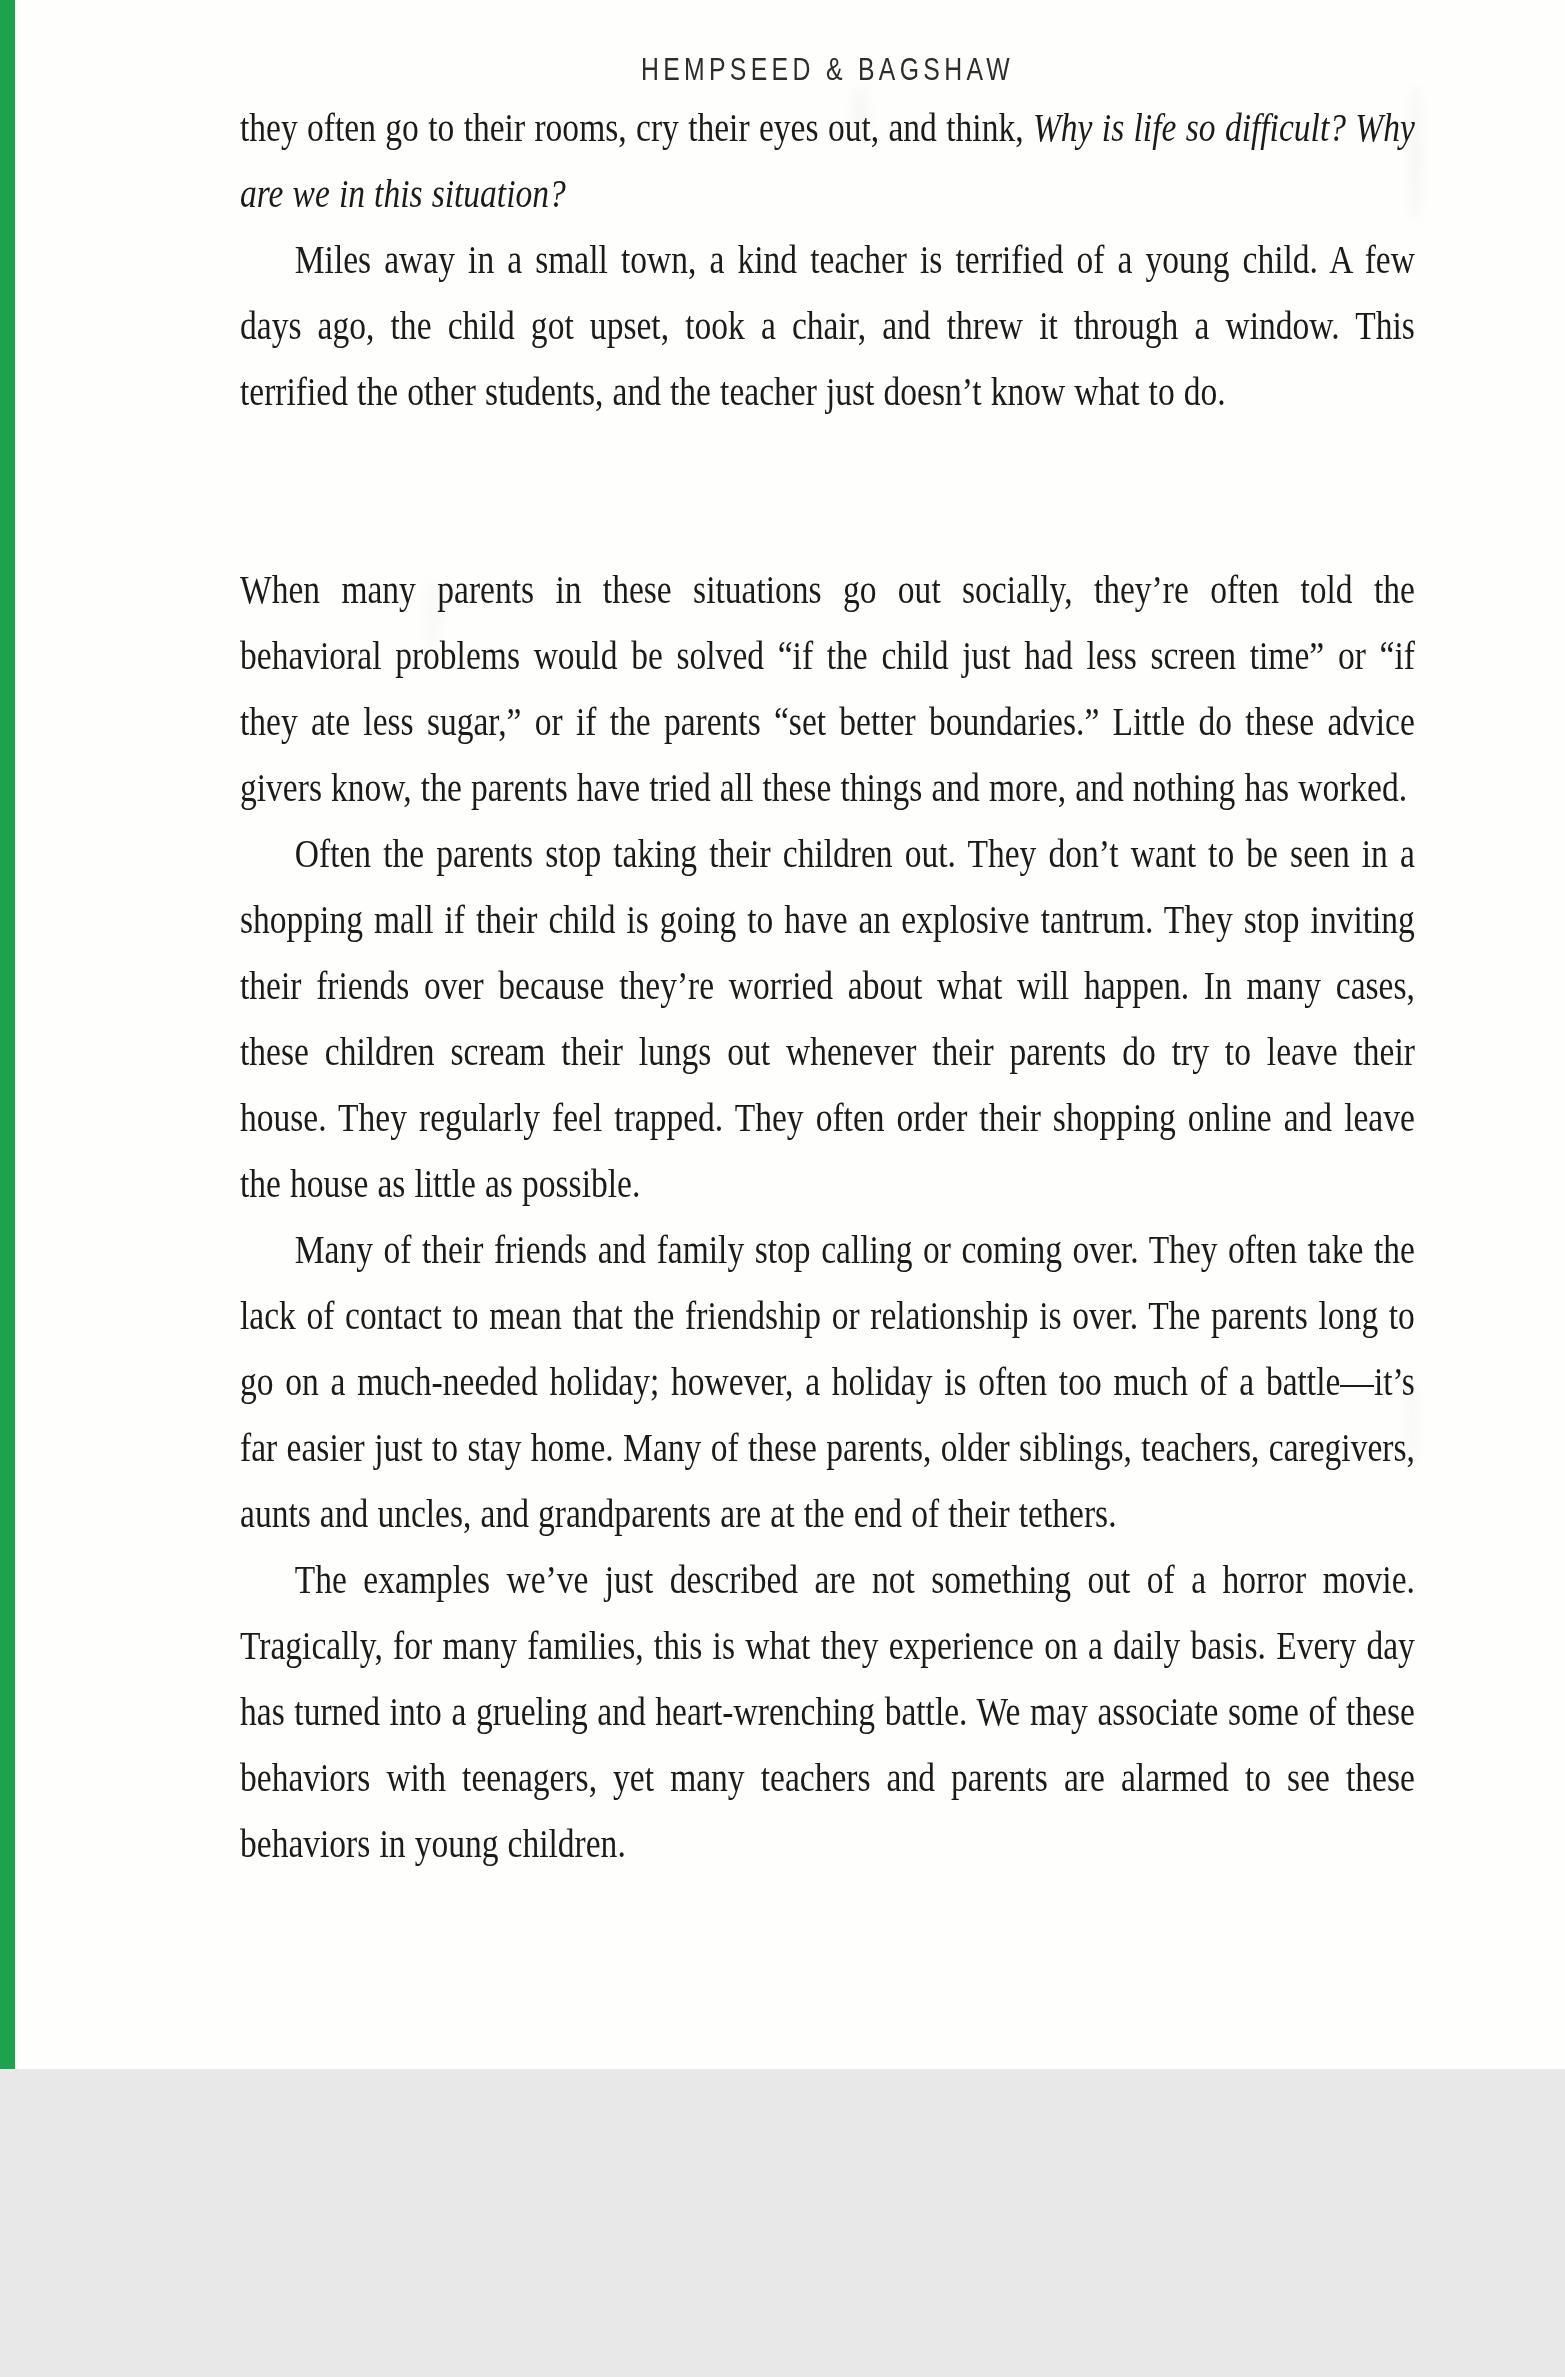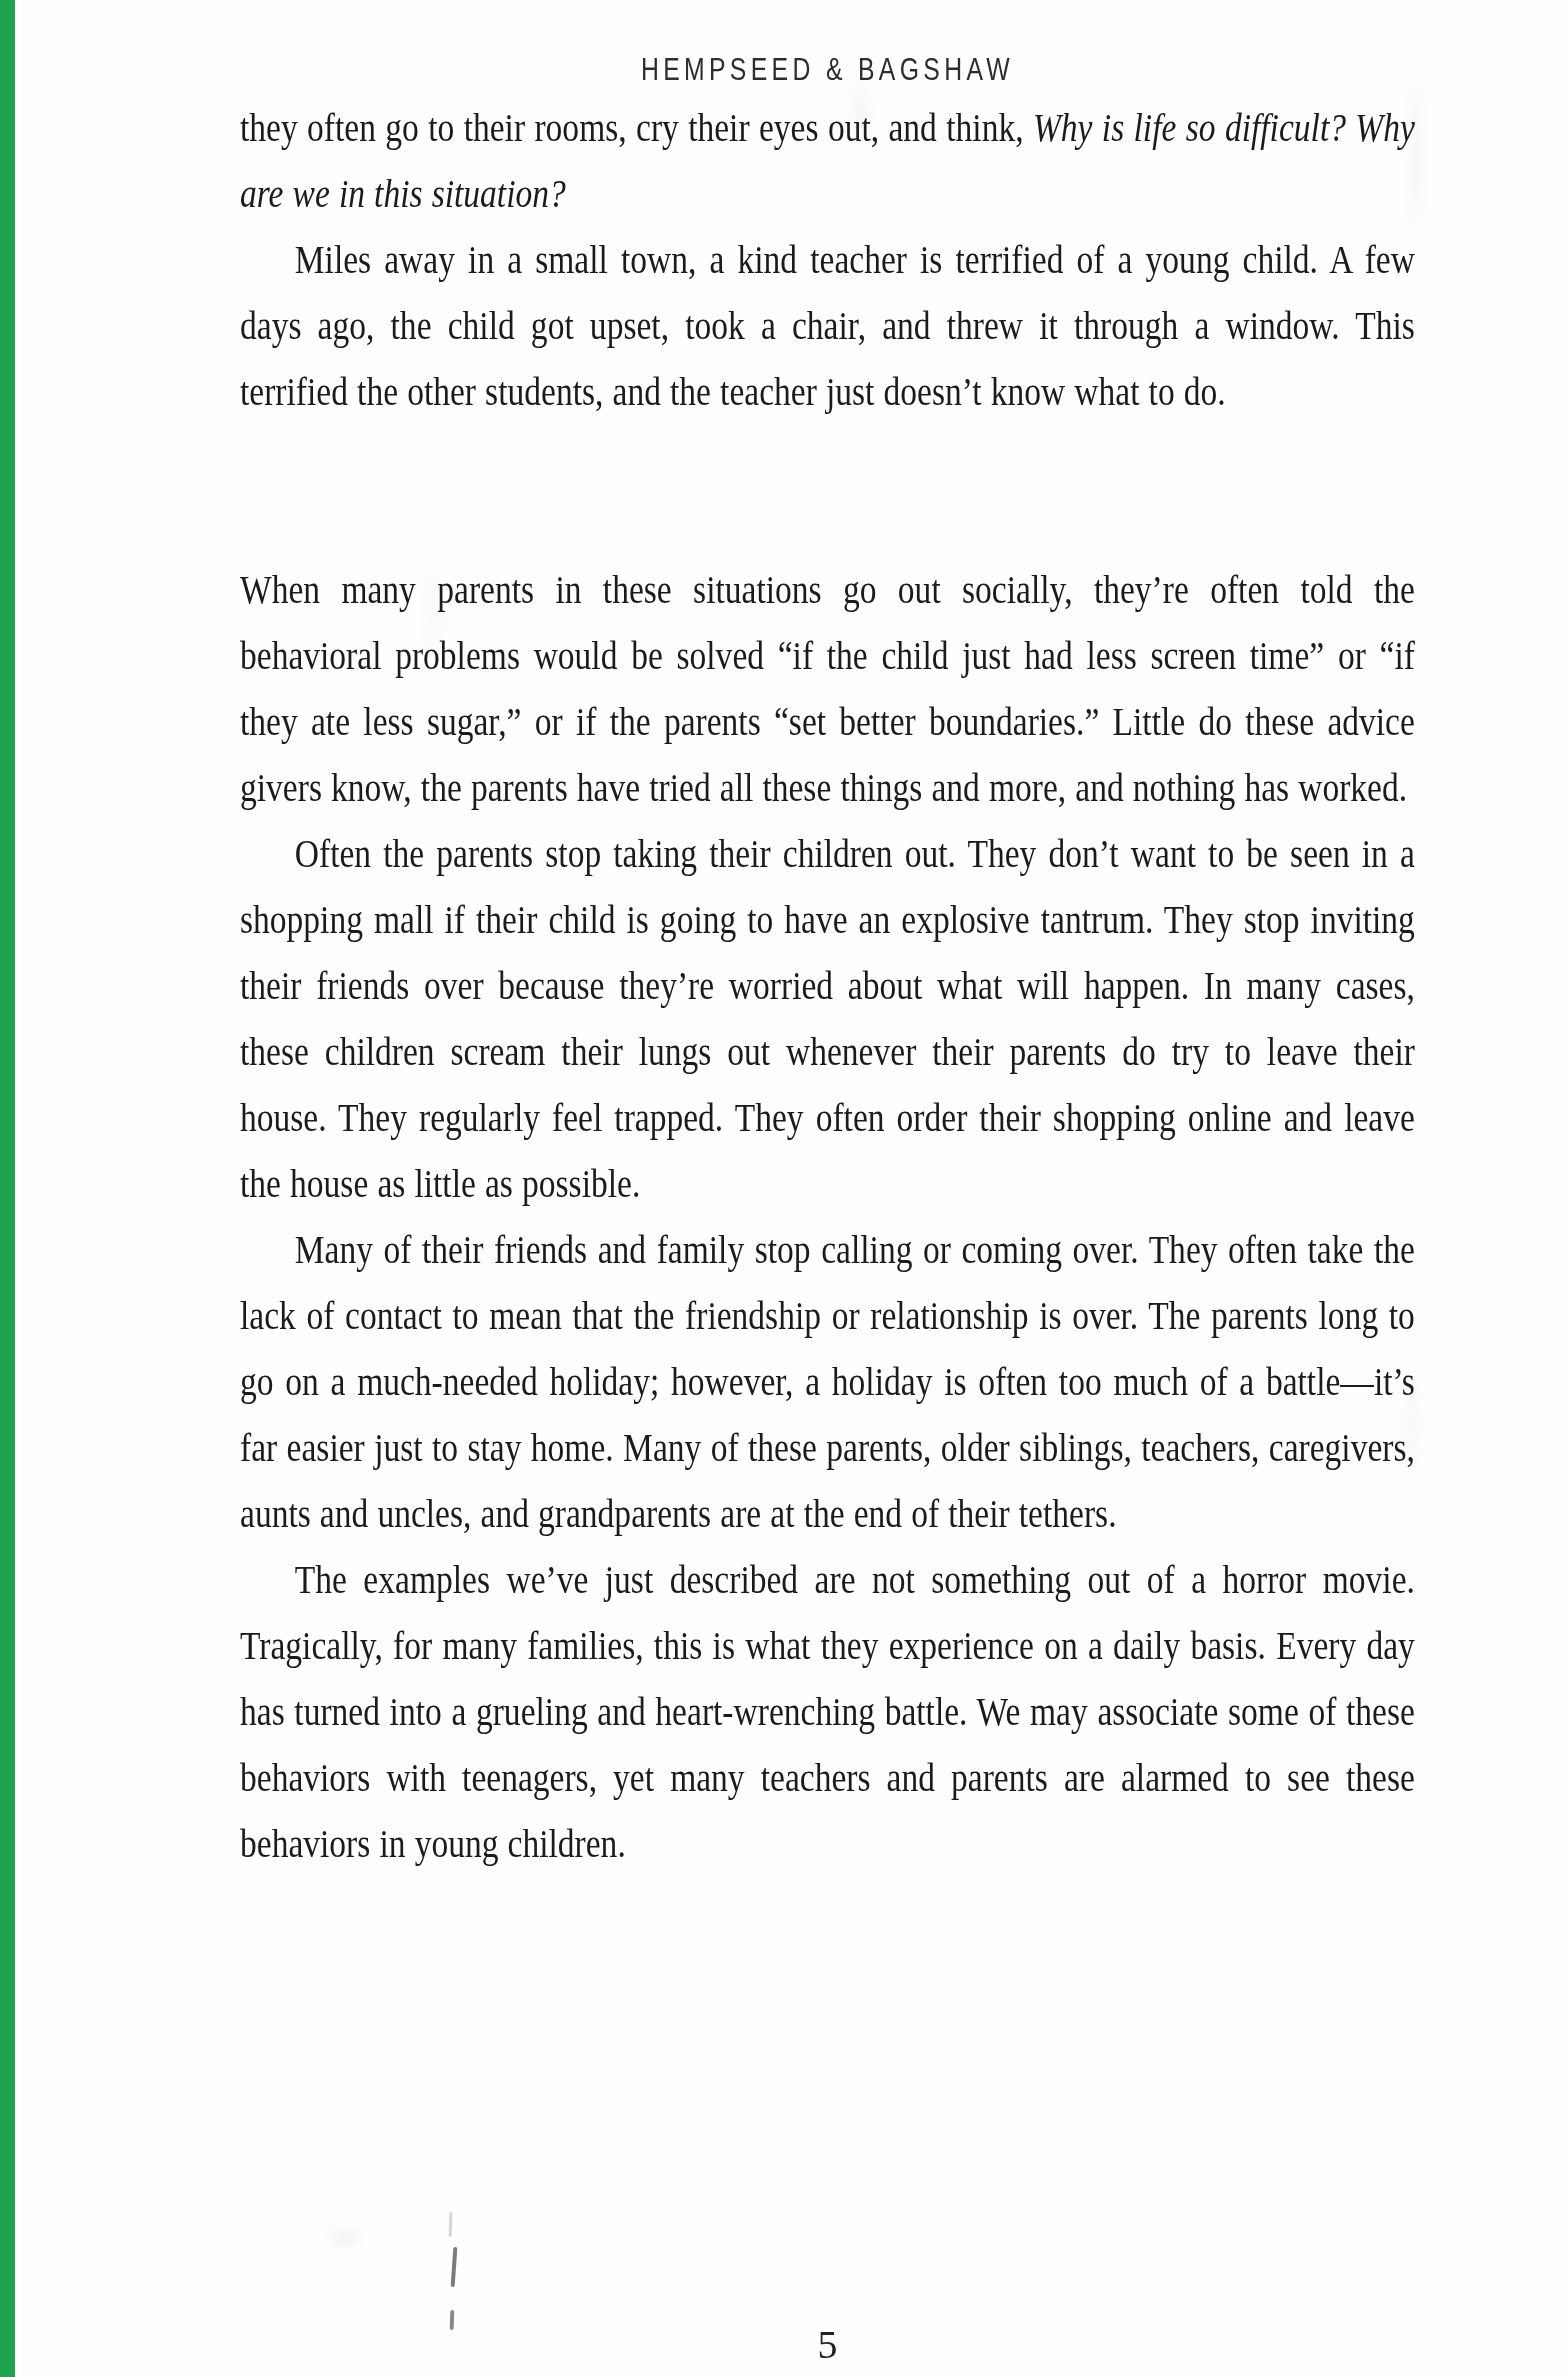--- a/index.html
+++ b/index.html
@@ -1,18 +1,18 @@
 <!DOCTYPE html>
 <html style="font-size:14.5px"><head>
 <meta charset="utf-8">
 <style>
   html,body{margin:0;padding:0;background:#e8e8e8;}
   .page{
     position:relative;
-    width:1565px;height:2377px;
+    width:1565px;height:2069px;
     background:#fefefdf5;
     background:#fefefd;
     font-family:"Liberation Serif", serif;
     color:#1b1b1b;
     overflow:hidden;
   }
   .green-stripe{
     position:absolute;left:0;top:0;width:15.4px;height:2377px;
   }
   .running-header{

